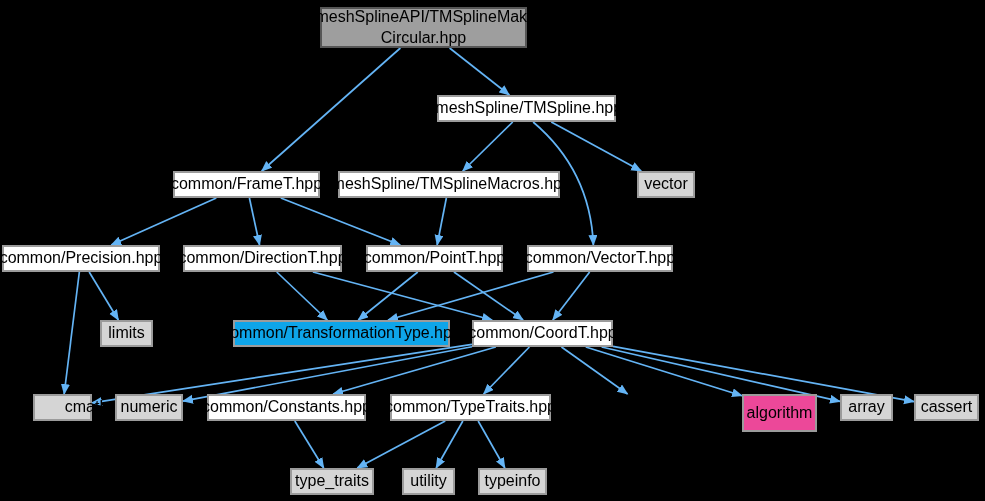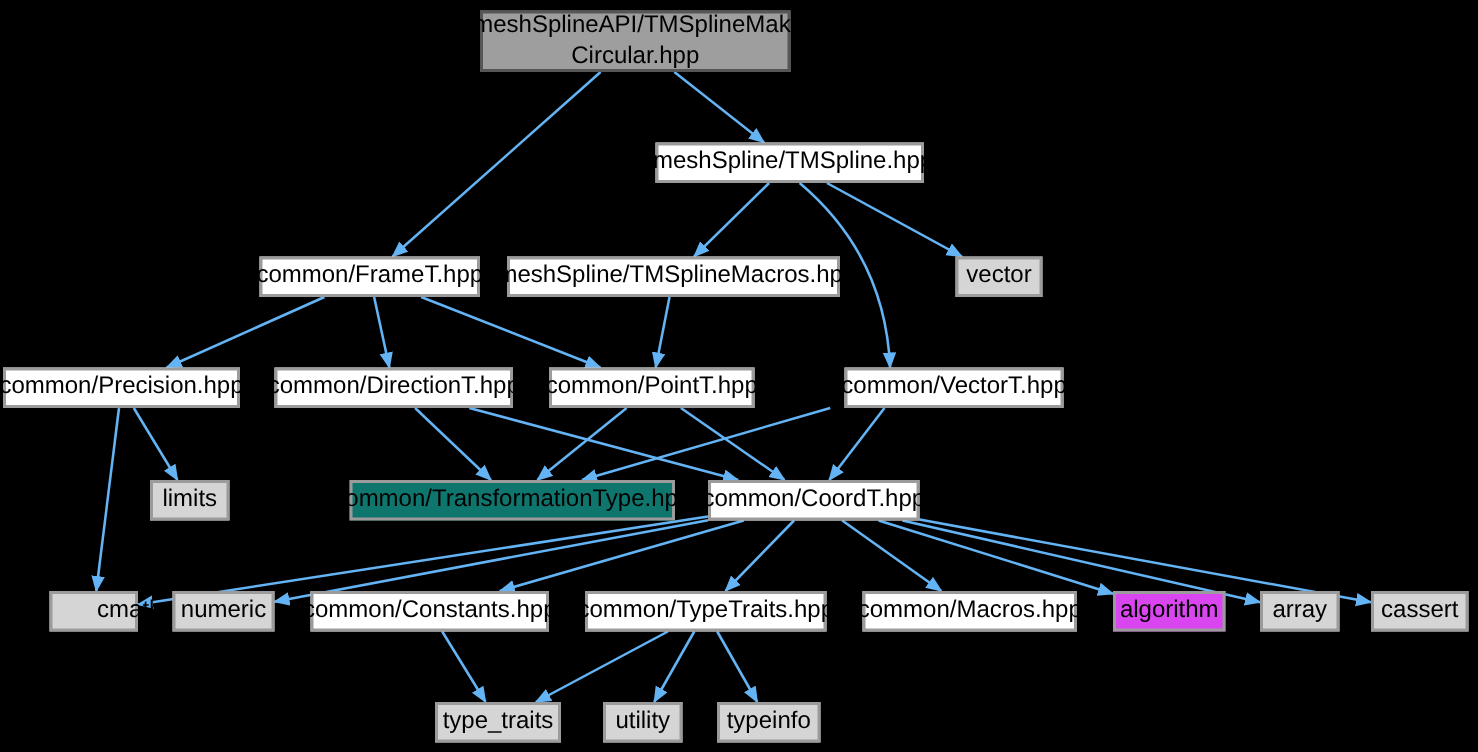--- a/index.html
+++ b/index.html
@@ -66,28 +66,27 @@
 
 <div class="node root" style="left: 320px; top: 7px; width: 207px; height: 41px; background: rgb(158, 158, 158); border: 2px solid rgb(86, 86, 86); color: rgb(0, 0, 0);">tmeshSplineAPI/TMSplineMake
 Circular.hpp</div>
     <div class="node header" style="left: 437px; top: 95px; width: 179px; height: 27px; background: rgb(255, 255, 255); border: 2px solid rgb(155, 155, 155); color: rgb(0, 0, 0);">tmeshSpline/TMSpline.hpp</div>
     <div class="node header" style="left: 173px; top: 171px; width: 147px; height: 27px; background: rgb(255, 255, 255); border: 2px solid rgb(155, 155, 155); color: rgb(0, 0, 0);">common/FrameT.hpp</div>
     <div class="node header" style="left: 338px; top: 171px; width: 222px; height: 27px; background: rgb(255, 255, 255); border: 2px solid rgb(155, 155, 155); color: rgb(0, 0, 0);">tmeshSpline/TMSplineMacros.hpp</div>
     <div class="node system" style="left: 637px; top: 171px; width: 58px; height: 27px; background: rgb(213, 213, 213); border: 2px solid rgb(155, 155, 155); color: rgb(0, 0, 0);">vector</div>
     <div class="node header" style="left: 2px; top: 245px; width: 158px; height: 27px; background: rgb(255, 255, 255); border: 2px solid rgb(155, 155, 155); color: rgb(0, 0, 0);">common/Precision.hpp</div>
     <div class="node header" style="left: 183px; top: 245px; width: 159px; height: 27px; background: rgb(255, 255, 255); border: 2px solid rgb(155, 155, 155); color: rgb(0, 0, 0);">common/DirectionT.hpp</div>
     <div class="node header" style="left: 366px; top: 245px; width: 137px; height: 27px; background: rgb(255, 255, 255); border: 2px solid rgb(155, 155, 155); color: rgb(0, 0, 0);">common/PointT.hpp</div>
-    <div class="node header" style="left: 527px; top: 245px; width: 146px; height: 27px; background: rgb(255, 255, 255); border: 2px solid rgb(155, 155, 155); color: rgb(0, 0, 0); margin-left: 36px;">common/VectorT.hpp</div>
+    <div class="node header" style="left: 527px; top: 245px; width: 146px; height: 27px; background: rgb(255, 255, 255); border: 2px solid rgb(155, 155, 155); color: rgb(0, 0, 0);">common/VectorT.hpp</div>
     <div class="node system" style="left: 100px; top: 320px; width: 53px; height: 27px; background: rgb(213, 213, 213); border: 2px solid rgb(155, 155, 155); color: rgb(0, 0, 0);">limits</div>
-    <div class="node header" style="left: 233px; top: 320px; width: 217px; height: 27px; background: #0f766e; border: 2px solid rgb(155, 155, 155); color: rgb(0, 0, 0);">common/TransformationType.hpp</div>
+    <div class="node header" style="left: 233px; top: 320px; width: 217px; height: 27px; background: #0ea5e9; border: 2px solid rgb(155, 155, 155); color: rgb(0, 0, 0);">common/TransformationType.hpp</div>
     <div class="node header" style="left: 472px; top: 320px; width: 141px; height: 27px; background: rgb(255, 255, 255); border: 2px solid rgb(155, 155, 155); color: rgb(0, 0, 0);">common/CoordT.hpp</div>
     <div class="node system" style="left: 33px; top: 394px; width: 59px; height: 27px; background: rgb(213, 213, 213); border: 2px solid rgb(155, 155, 155); color: rgb(0, 0, 0); padding-left: 48px;">cmath</div>
     <div class="node system" style="left: 115px; top: 394px; width: 68px; height: 27px; background: rgb(213, 213, 213); border: 2px solid rgb(155, 155, 155); color: rgb(0, 0, 0);">numeric</div>
     <div class="node header" style="left: 207px; top: 394px; width: 159px; height: 27px; background: rgb(255, 255, 255); border: 2px solid rgb(155, 155, 155); color: rgb(0, 0, 0);">common/Constants.hpp</div>
     <div class="node header" style="left: 390px; top: 394px; width: 161px; height: 27px; background: rgb(255, 255, 255); border: 2px solid rgb(155, 155, 155); color: rgb(0, 0, 0);">common/TypeTraits.hpp</div>
-    <div class="node header" style="left: 575px; top: 394px; width: 143px; height: 27px; background: rgb(255, 255, 255); border: 2px solid rgb(155, 155, 155); color: rgb(0, 0, 0);">common/Macros.hpp</div>
-    <div class="node system" style="left: 742px; top: 394px; width: 75px; height: 27px; background: #d946ef; border: 2px solid rgb(155, 155, 155); color: rgb(0, 0, 0);">algorithm</div>
+    <div class="node system" style="left: 742px; top: 394px; width: 75px; height: 38px; background: #ec4899; border: 2px solid rgb(155, 155, 155); color: rgb(0, 0, 0);">algorithm</div>
     <div class="node system" style="left: 840px; top: 394px; width: 53px; height: 27px; background: rgb(213, 213, 213); border: 2px solid rgb(155, 155, 155); color: rgb(0, 0, 0);">array</div>
     <div class="node system" style="left: 914px; top: 394px; width: 65px; height: 27px; background: rgb(213, 213, 213); border: 2px solid rgb(155, 155, 155); color: rgb(0, 0, 0);">cassert</div>
     <div class="node system" style="left: 290px; top: 468px; width: 84px; height: 27px; background: rgb(213, 213, 213); border: 2px solid rgb(155, 155, 155); color: rgb(0, 0, 0);">type_traits</div>
     <div class="node system" style="left: 402px; top: 468px; width: 53px; height: 27px; background: rgb(213, 213, 213); border: 2px solid rgb(155, 155, 155); color: rgb(0, 0, 0);">utility</div>
     <div class="node system" style="left: 478px; top: 468px; width: 69px; height: 27px; background: rgb(213, 213, 213); border: 2px solid rgb(155, 155, 155); color: rgb(0, 0, 0);">typeinfo</div>
   </div>
 
 </body></html>

